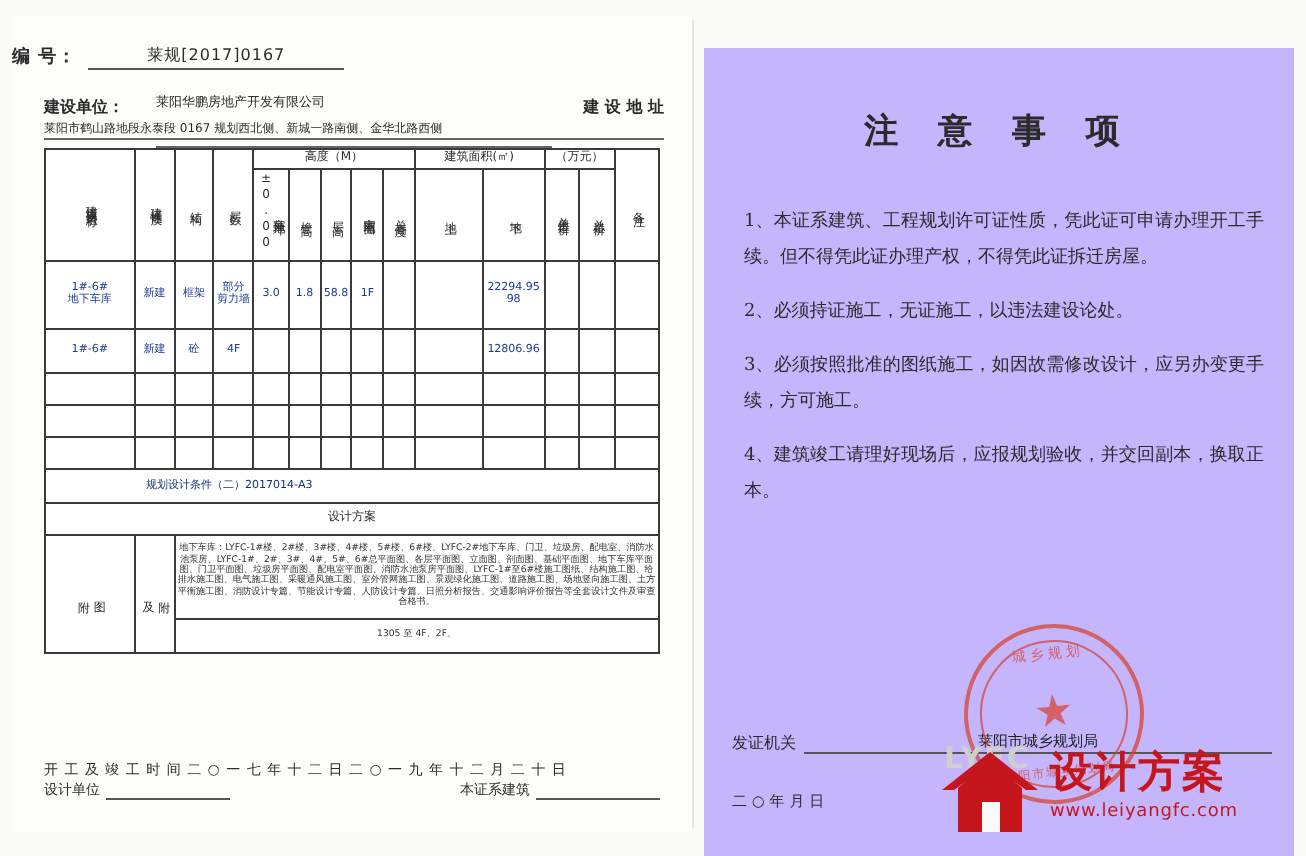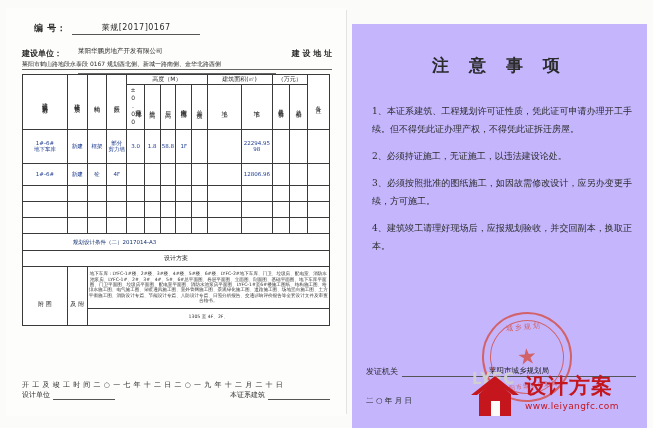--- a/index.html
+++ b/index.html
@@ -14,21 +14,21 @@
   .page{
     position:absolute;inset:0;
     background:#fbfbf9;
   }
   
   .left{
     position:absolute;left:6px;top:8px;width:340px;height:408px;
     background:#fdfdfb;
   }
   .row-code{
-    position:absolute;left:28px;top:14px;
+    position:absolute;left:0;top:14px;
     font-size:8.5px;letter-spacing:.5px;
     display:flex;align-items:flex-end;gap:6px;
   }
   .row-code .lbl{font-size:9px;font-weight:bold;}
   .row-code .val{font-size:8px;border-bottom:1px solid #555;min-width:120px;padding:0 4px 1px 4px;text-align:center;}
   .row-unit{
     position:absolute;left:16px;top:40px;width:310px;
     font-size:7.5px;
     display:flex;align-items:flex-start;gap:16px;
   }

